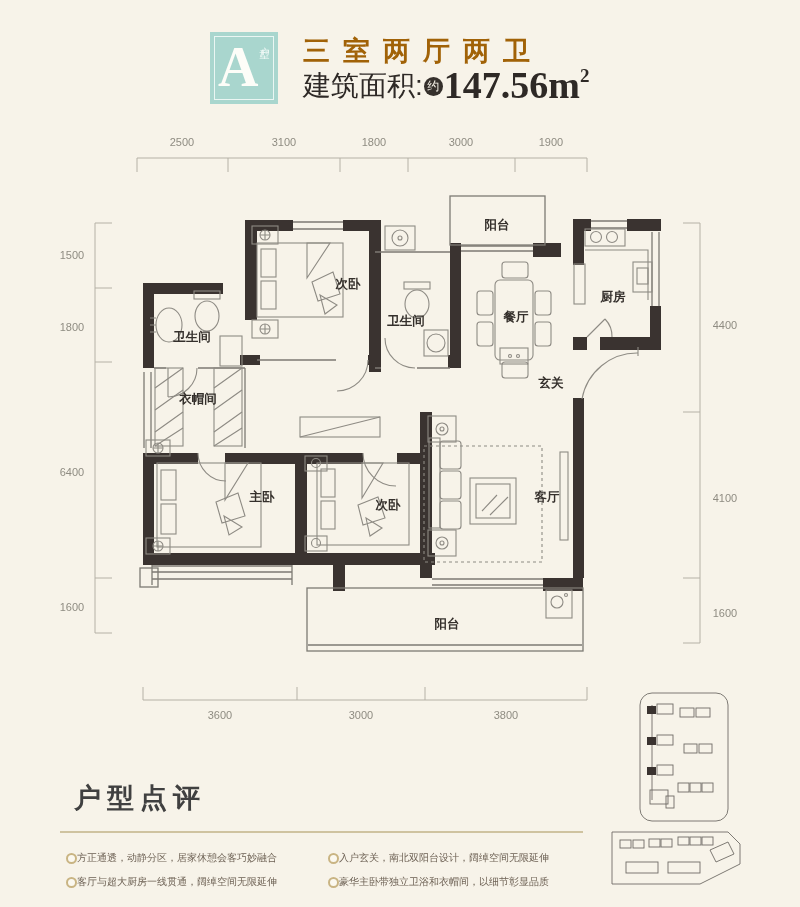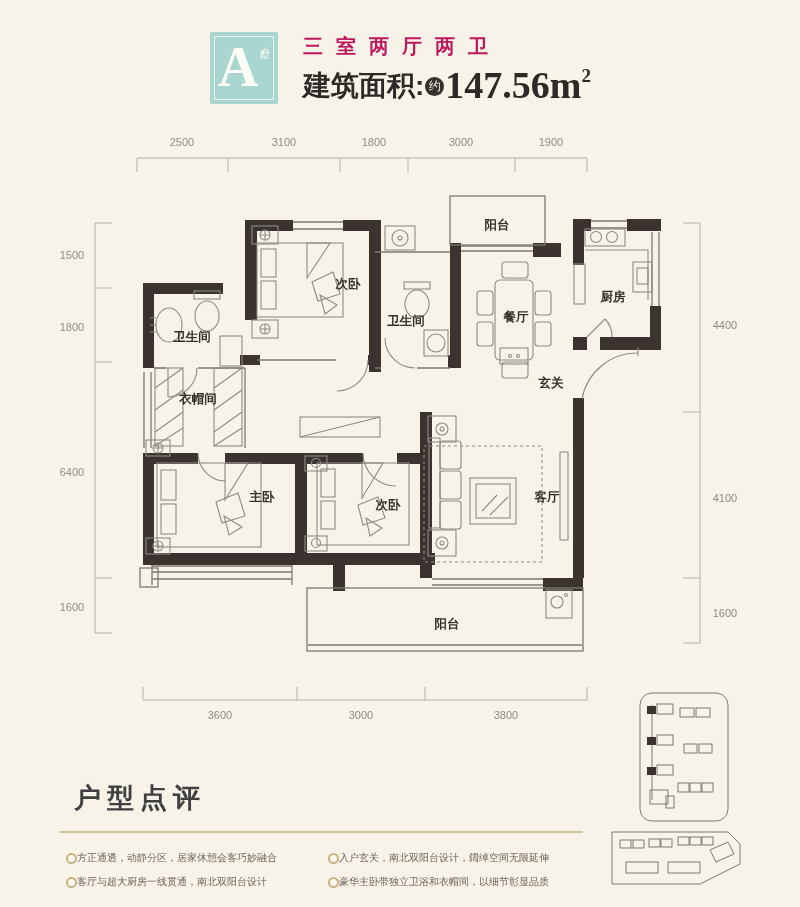--- a/index.html
+++ b/index.html
@@ -8,24 +8,24 @@
   .abs{position:absolute;}
 
   
   .badge{left:210px;top:32px;width:68px;height:72px;background:#a9d6ce;}
   .badge-inner{position:absolute;left:4px;top:4px;right:4px;bottom:4px;
        border:1px solid #eaf6f3;}
   .badge-letter{position:absolute;left:8px;top:1px;color:#fdfdf8;
        font-family:"Liberation Serif",serif;font-size:56px;font-weight:bold;line-height:68px;}
   .badge-caption{position:absolute;right:7px;top:7px;color:#f3faf8;font-size:10px;
        writing-mode:vertical-rl;letter-spacing:2px;}
-  .hd-title{left:303px;top:33px;font-size:20px;font-weight:bold;color:#be185d;
+  .hd-title{left:303px;top:33px;font-size:27px;font-weight:bold;color:#a16207;
        letter-spacing:13px;}
   .hd-area{left:303px;top:63px;color:#2e2926;white-space:nowrap;}
-  .hd-area .cjk{font-size:28px;font-weight:bold;vertical-align:3px;}
+  .hd-area .cjk{font-size:28px;font-weight:normal;vertical-align:3px;}
   .hd-area .circ{display:inline-block;width:19px;height:19px;border-radius:50%;
        background:#35302c;color:#f7f3e9;font-size:12px;line-height:19px;text-align:center;
        vertical-align:8px;margin:0 1px;}
   .hd-area .num{font-family:"Liberation Serif",serif;font-size:38px;font-weight:bold;}
   .hd-area .sup{font-family:"Liberation Serif",serif;font-size:19px;font-weight:bold;
        vertical-align:16px;}
 
   
   .rv-head{left:74px;top:780px;font-family:"Liberation Serif",serif;font-size:27px;
        font-weight:bold;color:#404040;letter-spacing:6px;}
@@ -311,21 +311,21 @@
 
 <div class="abs rv-head">户型点评</div>
 <div class="abs rv-line"></div>
 <div class="abs rv-grid">
   <div class="bullet">
     <span class="dot"></span>
     <span>方正通透，动静分区，居家休憩会客巧妙融合</span>
   </div>
   <div class="bullet">
     <span class="dot"></span>
-    <span>客厅与超大厨房一线贯通，南北双阳台设计</span>
+    <span>客厅与超大厨房一线贯通，阔绰空间无限延伸</span>
   </div>
   <div class="bullet">
     <span class="dot"></span>
     <span>入户玄关，南北双阳台设计，阔绰空间无限延伸</span>
   </div>
   <div class="bullet">
     <span class="dot"></span>
     <span>豪华主卧带独立卫浴和衣帽间，以细节彰显品质</span>
   </div>
 </div>

